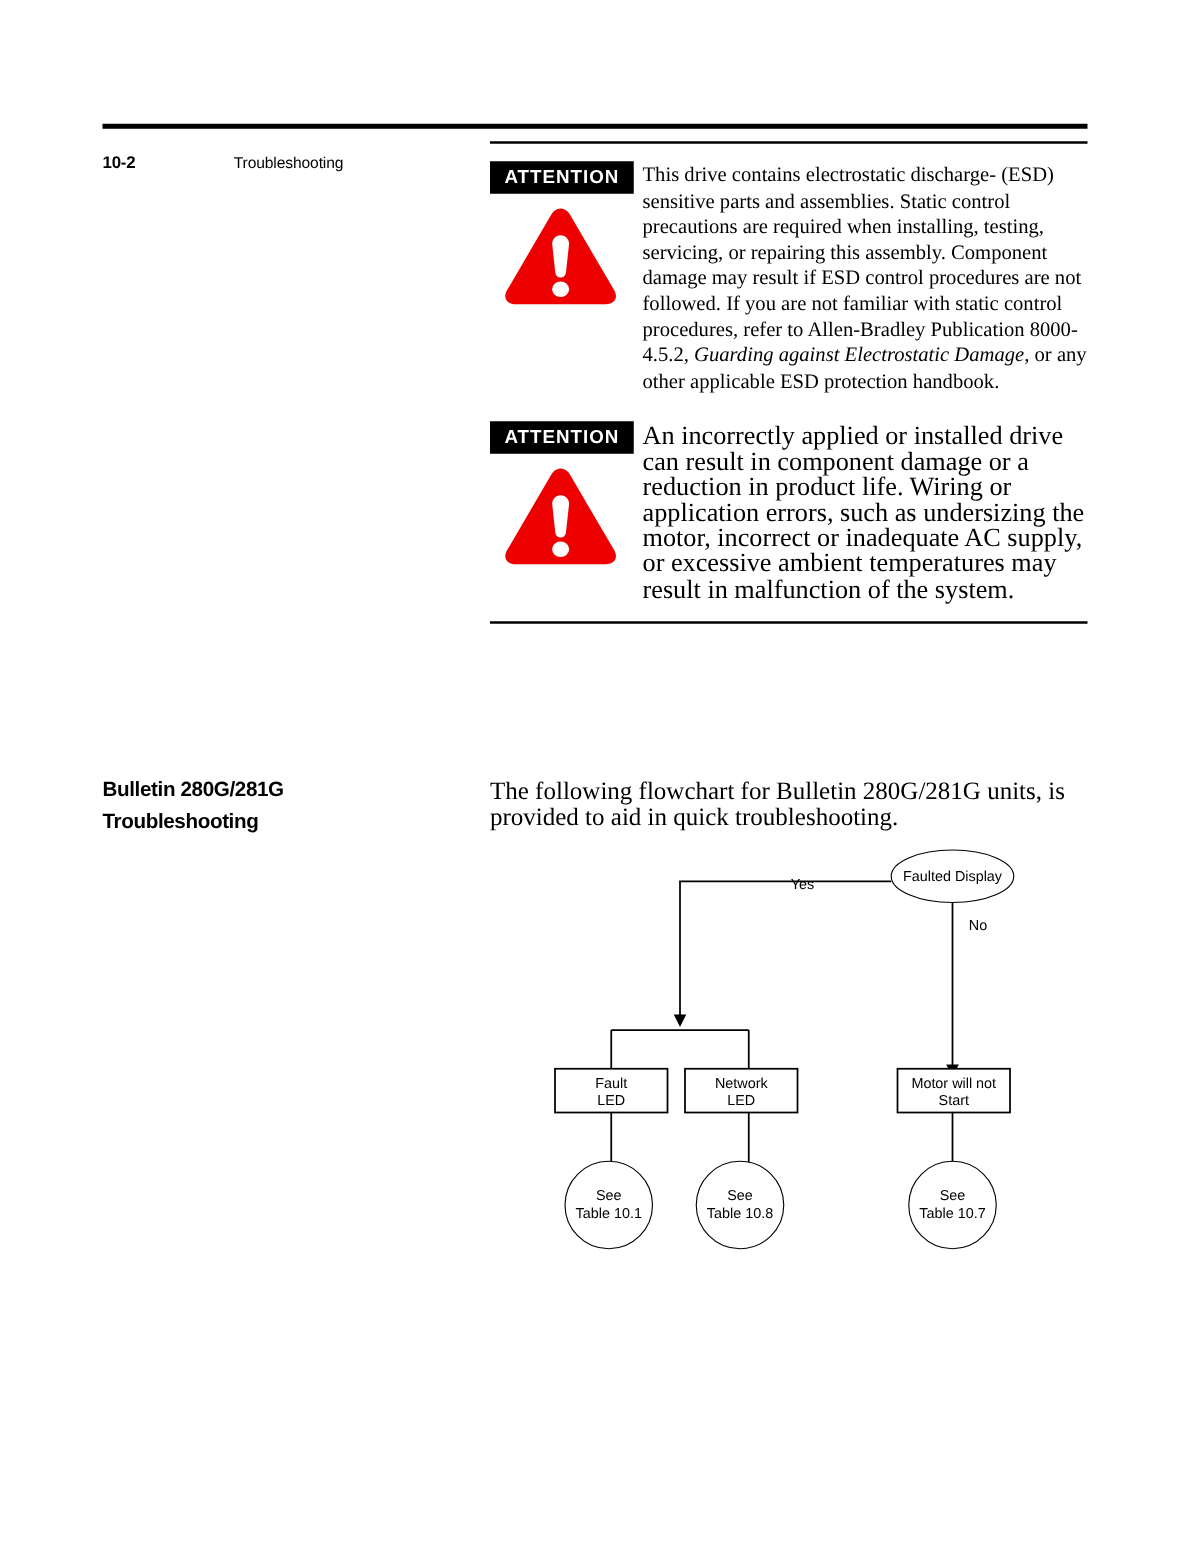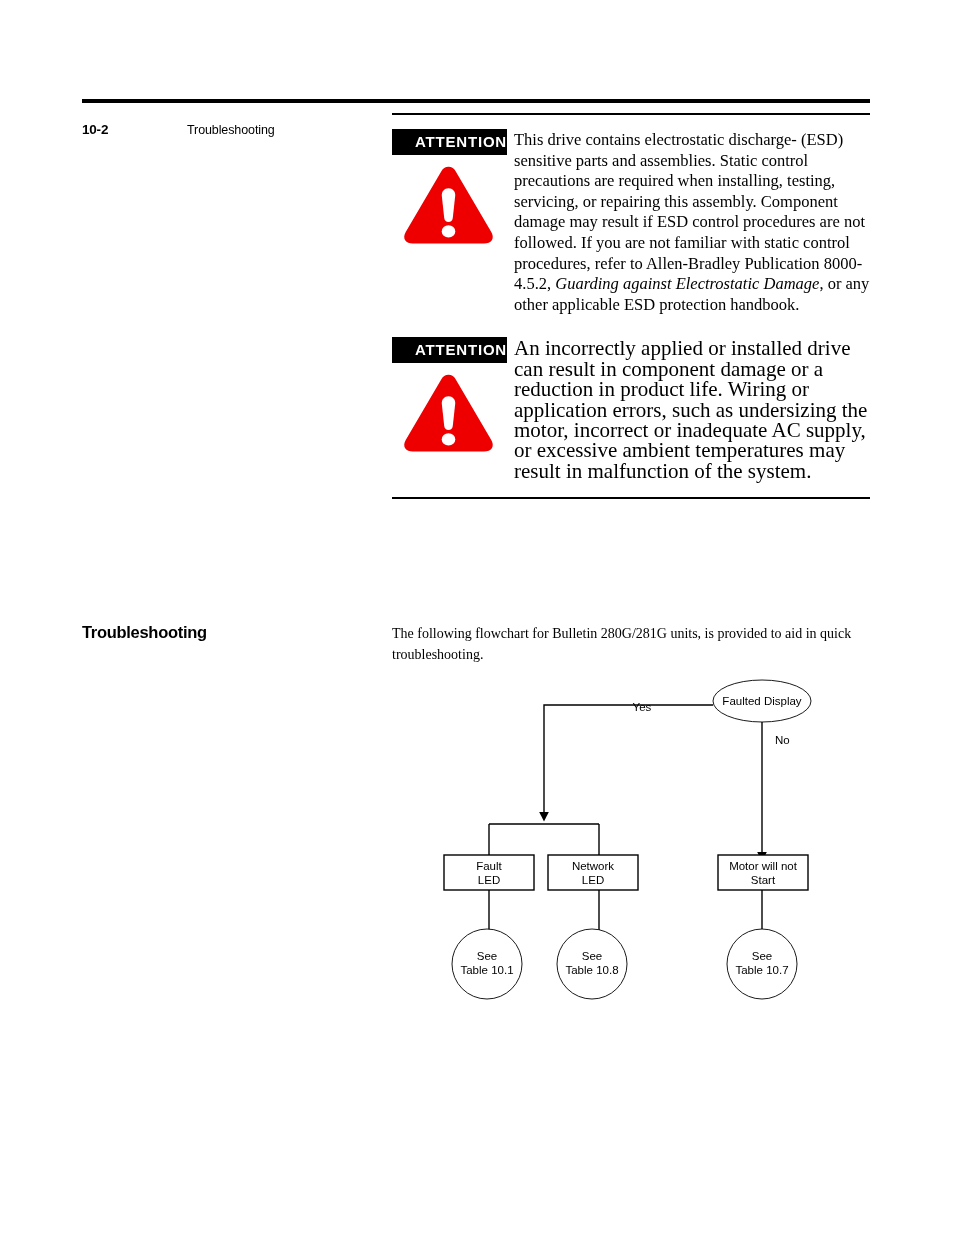--- a/index.html
+++ b/index.html
@@ -75,21 +75,21 @@
     width: 122px;
     flex: 0 0 122px;
   }
   .attention-tag {
     background: #000000;
     color: #ffffff;
     font-family: "Liberation Sans", sans-serif;
     font-weight: bold;
     font-size: 15px;
     letter-spacing: 0.8px;
-    text-align: right;
+    text-align: center;
     padding: 4px 0 5px 0;
     width: 115px;
     box-sizing: border-box;
   }
   .warn-triangle {
     margin-top: 9px;
     margin-left: 10px;
     width: 93px;
     height: 80px;
     display: block;
@@ -120,21 +120,21 @@
     font-size: 16.5px;
     line-height: 25px;
     letter-spacing: -0.3px;
   }
   .section-intro {
     position: absolute;
     left: 392px;
     top: 623px;
     width: 480px;
     font-family: "Liberation Serif", serif;
-    font-size: 14px;
+    font-size: 20px;
     line-height: 21px;
   }
 
   
   .flowchart {
     position: absolute;
     left: 420px;
     top: 668px;
     width: 430px;
     height: 360px;
@@ -198,20 +198,21 @@
         <ellipse cx="50" cy="72.5" rx="7.3" ry="6.6" fill="#ffffff"></ellipse>
       </svg>
     </div>
     <div class="attention-text tight">An incorrectly applied or installed drive can result in component damage or a reduction in product life. Wiring or application errors, such as undersizing the motor, incorrect or inadequate AC supply, or excessive ambient temperatures may result in malfunction of the system.</div>
   </div>
 
   <div class="rule-thin"></div>
 </div>
 
 <div class="section-heading">
+  <div>Bulletin 280G/281G</div>
   <div>Troubleshooting</div>
 </div>
 <div class="section-intro">The following flowchart for Bulletin 280G/281G units, is provided to aid in quick troubleshooting.</div>
 
 <div class="flowchart">
   <svg width="430" height="360" viewBox="0 0 430 360">
     <defs>
       <marker id="arrowhead" markerWidth="9" markerHeight="9" refX="3.2" refY="4.2" orient="auto" markerUnits="strokeWidth">
         <path d="M0,0.6 L7.2,4.2 L0,7.8 z" fill="#000000"></path>
       </marker>

